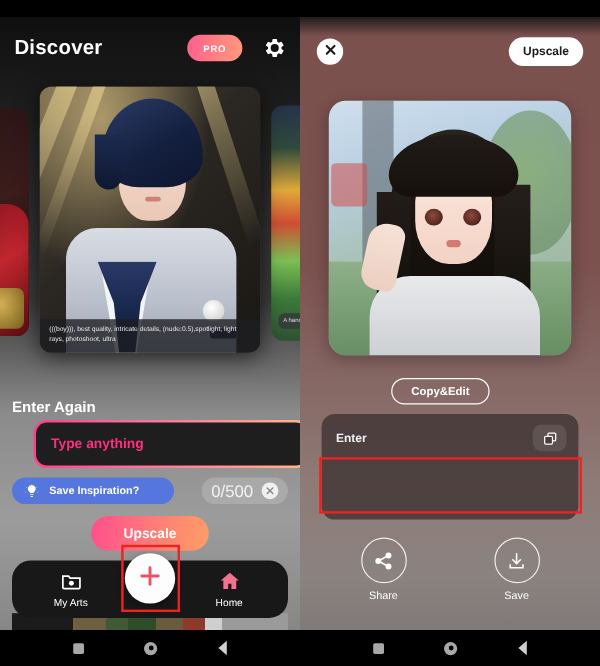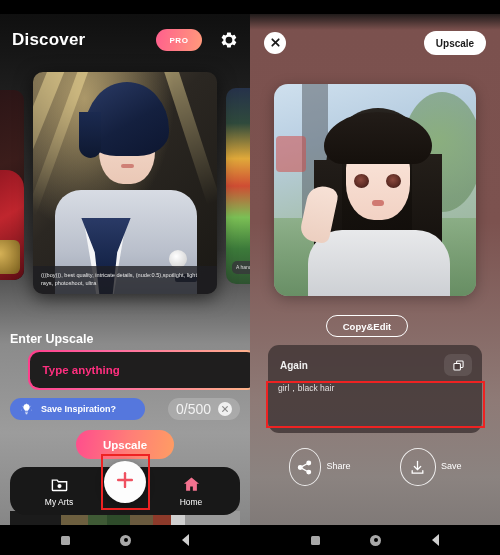--- a/index.html
+++ b/index.html
@@ -269,21 +269,21 @@
     color: #e2dddd; font-size: 8.5px;
   }
   .prompt-highlight {
     position: absolute; top: 381px; left: 16px; width: 219px; height: 47px;
     border: 2.2px solid #ee2222; z-index: 8; pointer-events:none;
   }
   .actions-row {
     position: absolute; top: 448px; left: 0; width: 250px; z-index: 6;
     display: flex; justify-content: space-around; padding: 0 14px;
   }
-  .action { display:flex; align-items:center; gap:5px; width: 62px; }
+  .action { display:flex; flex-direction:column; align-items:center; gap:5px; width: 62px; }
   .action-circle {
     width: 38px; height: 38px; border-radius: 50%;
     border: 1.3px solid rgba(255,255,255,0.85);
     display:flex; align-items:center; justify-content:center;
   }
   .action .lbl { color:#fff; font-size: 9px; text-align:center; line-height: 1.25; }
   .action-icon { width: 17px; height: 17px; display:block; }
 
   
   .android-nav {
@@ -337,21 +337,21 @@
           <div class="brow r"></div>
           <div class="eye l"></div>
           <div class="eye r"></div>
           <div class="mouth"></div>
         </div>
         <div class="hair"></div>
         <div class="card-caption">(((boy))), best quality, intricate details, (nude:0.5),spotlight, light rays, photoshoot, ultra</div>
       </div>
     </div>
 
-    <div class="enter-prompt-label">Enter Upscale</div>
+    <div class="enter-prompt-label">Enter Again</div>
 
     <div class="prompt-input-wrap">
       <div class="prompt-input">Type anything</div>
     </div>
 
     <div class="inspiration-btn">
       <span>
         <svg class="bulb-icon" viewBox="0 0 24 24" fill="#ffffff">
           <path d="M12 2a6 6 0 0 0-3.5 10.9c.4.3.6.7.6 1.2v.4h5.8v-.4c0-.5.2-.9.6-1.2A6 6 0 0 0 12 2zm-2.6 14.2h5.2v1.2H9.4zM10 19h4l-.8 1.6h-2.4z"></path>
           <path d="M12 .2l.7 1.3h-1.4zM3.4 5.2l1.4.3-.5 1.3zM20.6 5.2L19.7 6.8l-.5-1.3zM1.6 12.8l1.4-.3.1 1.4zM22.4 12.8l-1.5 1.1.1-1.4z"></path>
@@ -450,31 +450,30 @@
       <div class="g-bang"></div>
       <div class="g-arm"></div>
     </div>
 
     <div class="copyedit-btn">
       <span>Copy&amp;Edit</span>
     </div>
 
     <div class="prompt-card">
       <div class="prompt-card-head">
-        <span class="lbl">Again</span>
+        <span class="lbl">Enter</span>
         <span class="copy-btn">
           <span>
             <svg class="copy-icon" viewBox="0 0 24 24" fill="none" stroke="#ffffff" stroke-width="1.9">
               <rect x="8.5" y="3.5" width="12" height="12" rx="1.6"></rect>
               <rect x="3.5" y="8.5" width="12" height="12" rx="1.6" fill="#4a3d3d"></rect>
             </svg>
           </span>
         </span>
       </div>
-      <div class="prompt-value">girl，black hair</div>
     </div>
     <div class="prompt-highlight"></div>
 
     <div class="actions-row">
       <div class="action">
         <span class="action-circle">
           <span>
             <svg class="action-icon" viewBox="0 0 24 24" fill="none" stroke="#ffffff" stroke-width="1.8">
               <circle cx="18" cy="5.5" r="2.6" fill="#ffffff"></circle>
               <circle cx="6" cy="12" r="2.6" fill="#ffffff"></circle>

